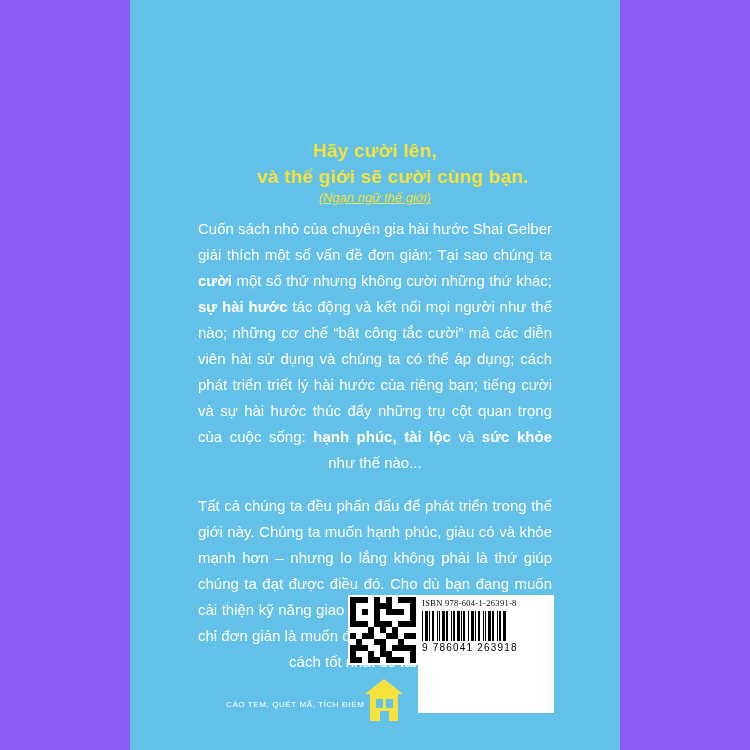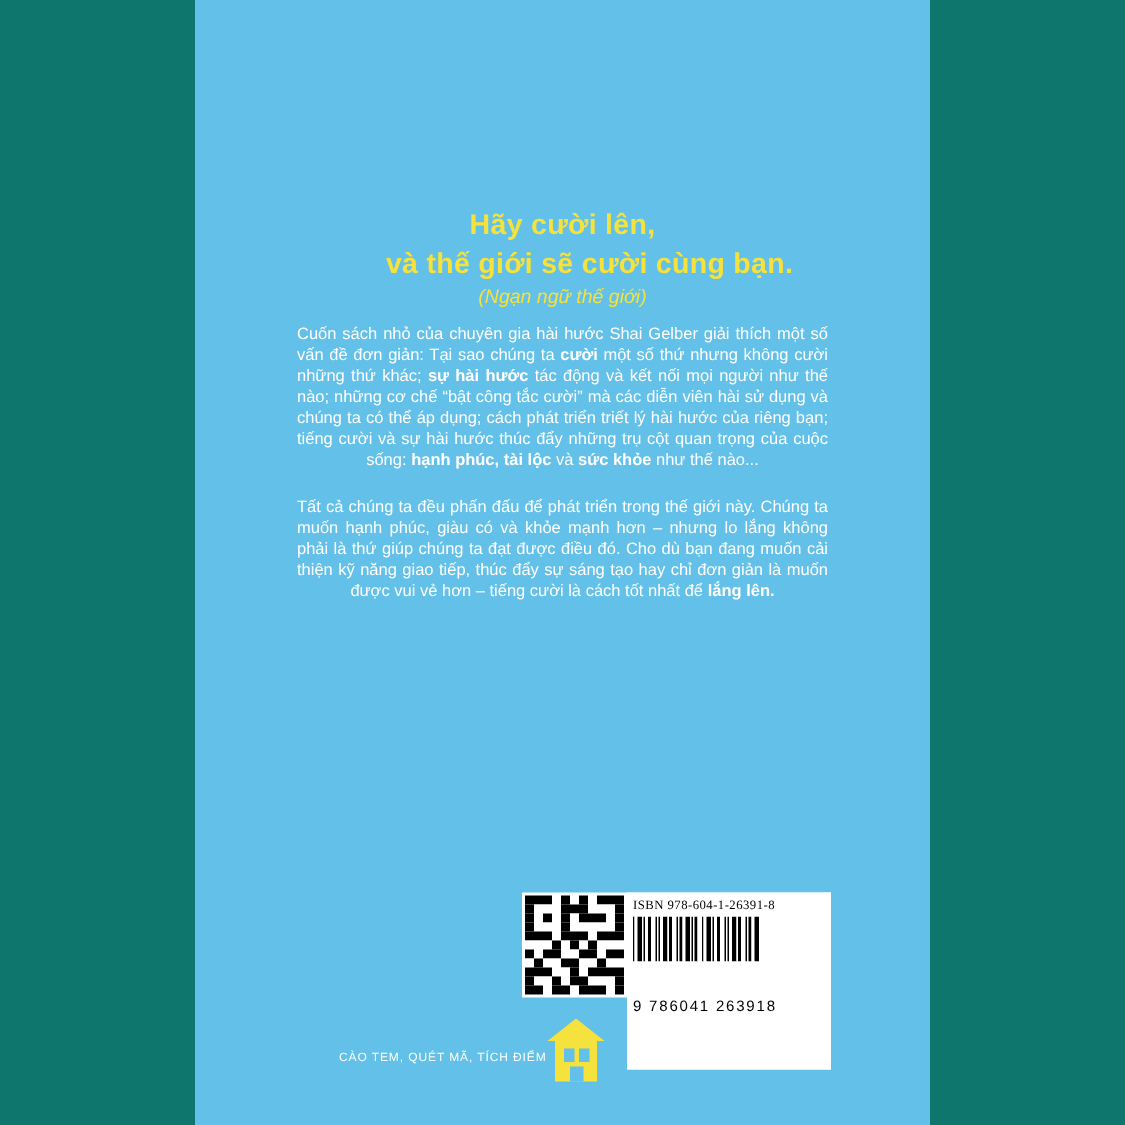--- a/index.html
+++ b/index.html
@@ -10,21 +10,21 @@
   body {
     width: 750px;
     height: 750px;
     font-family: "Liberation Sans", sans-serif;
     overflow: hidden;
   }
   #page {
     position: relative;
     width: 750px;
     height: 750px;
-    background: #0f766e;
+    background: #8b5cf6;
   }
   .cover {
     position: absolute;
     left: 130px;
     top: 0px;
     width: 490px;
     height: 750px;
     background: #63c0e8;
     overflow: hidden;
   }
@@ -43,29 +43,30 @@
   .headline .l2 { display: block; padding-left: 36px; }
   .proverb {
     position: absolute;
     left: 0;
     top: 190px;
     width: 100%;
     text-align: center;
     color: #f5e23c;
     font-style: italic;
     font-size: 13px;
+    text-decoration: underline;
   }
   .body-copy {
     position: absolute;
     left: 68px;
     top: 216px;
     width: 354px;
     color: #ffffff;
-    font-size: 11px;
-    line-height: 14px;
+    font-size: 15px;
+    line-height: 26px;
     text-align: justify;
     text-align-last: center;
   }
   .body-copy p {
     margin: 0 0 17px 0;
   }
   .body-copy b {
     font-weight: bold;
     color: #ffffff;
   }
@@ -128,21 +129,20 @@
   .bars span { display: block; height: 100%; }
   .ean-digits {
     position: absolute;
     left: 292px;
     top: 57px;
     width: 126px;
     font-size: 10px;
     color: #000;
     letter-spacing: 1.2px;
     font-family: "Liberation Sans", sans-serif;
-    margin-top: 24px;
   }
   .logo {
     position: absolute;
     left: 232px;
     top: 92px;
     width: 44px;
     height: 46px;
   }
   .caption {
     position: absolute;

